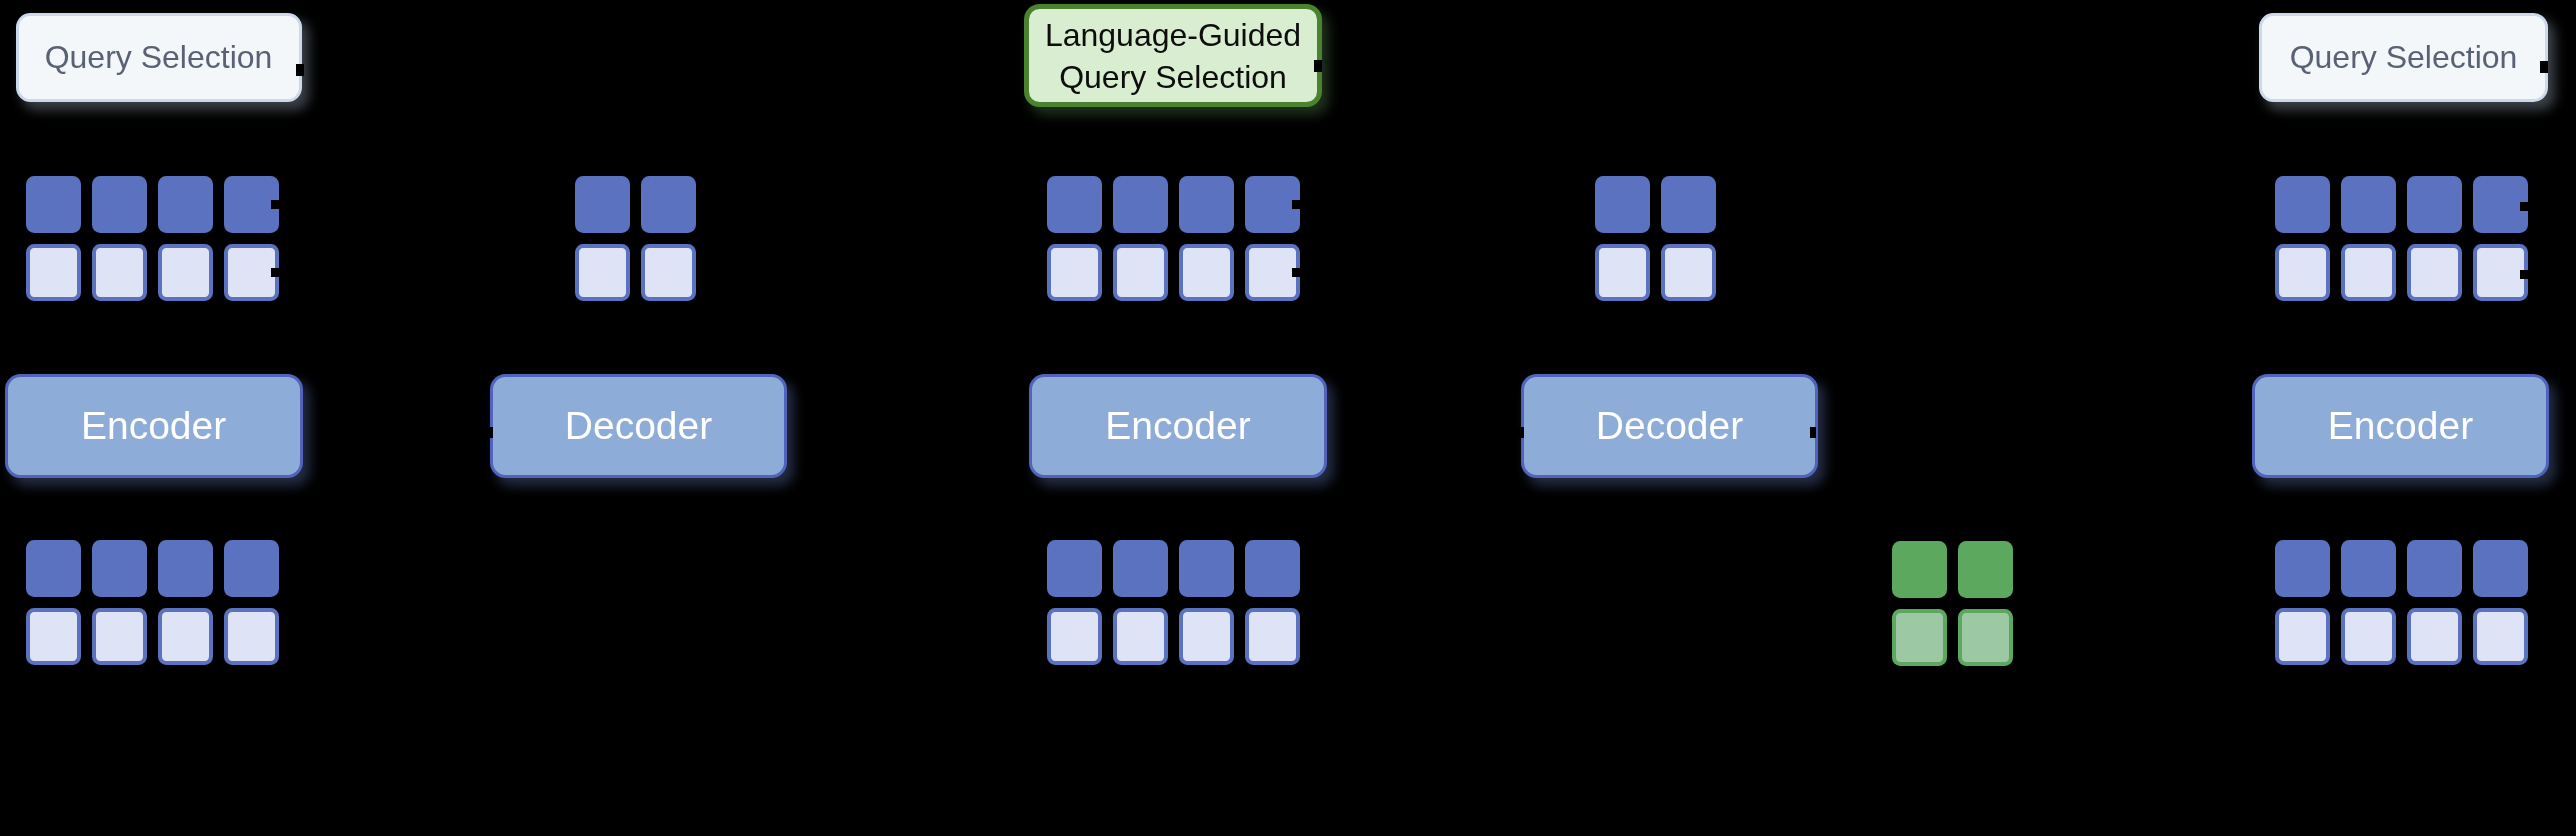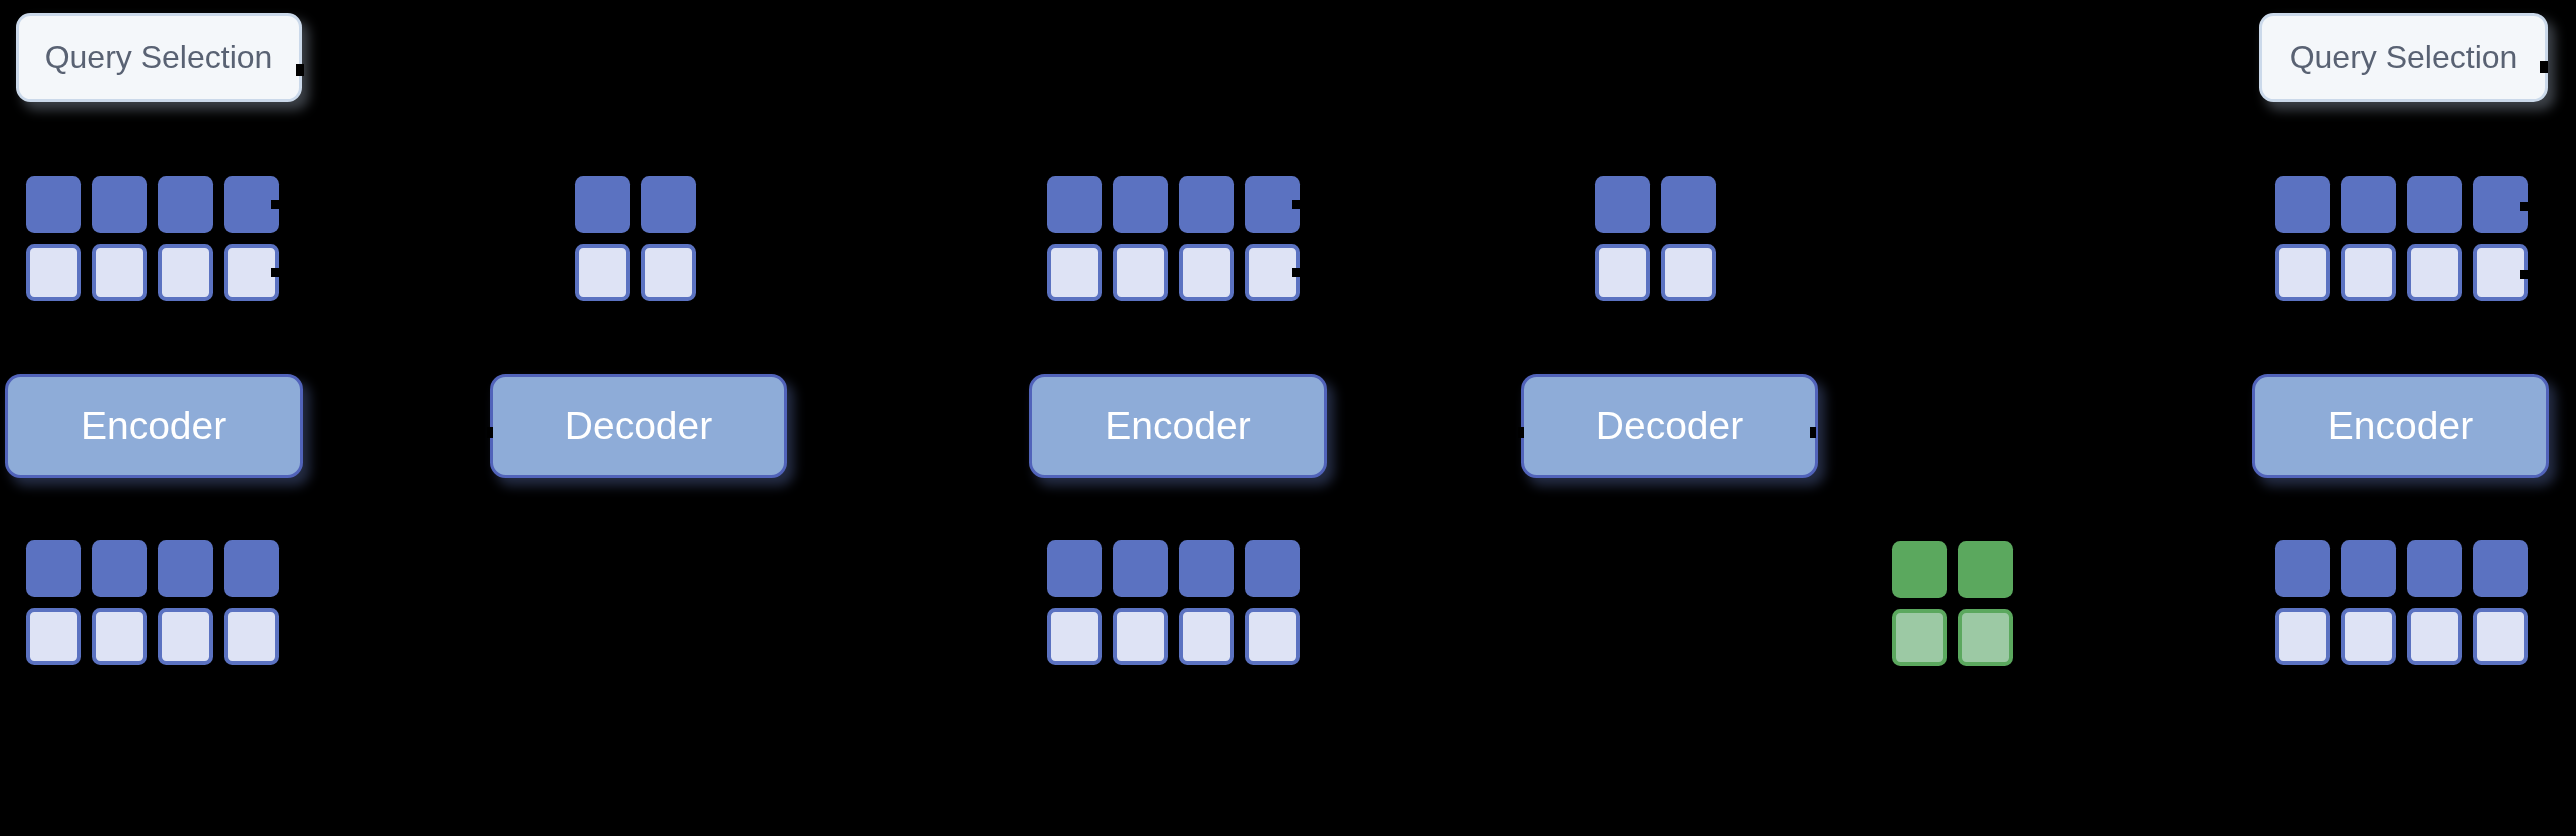--- a/index.html
+++ b/index.html
@@ -57,20 +57,23 @@
   <div class="grid" style="left:575px;top:176px">
       <div class="tok tok-blue" style="left: 0px; top: 0px;"></div>
       <div class="tok tok-blue" style="left: 66px; top: 0px;"></div>
       <div class="tok tok-light" style="left: 0px; top: 68px;"></div>
       <div class="tok tok-light" style="left: 66px; top: 68px;"></div>
     </div>
   <div class="box box--enc" style="left:490px;top:374px;width:297px;height:104px">
     <span>Decoder</span>
   </div>
 
+  <div class="box box--lg" style="left:1024px;top:4.1px;width:298px;height:103px">
+    <span>Language-Guided Query Selection</span>
+  </div>
   <div class="grid" style="left:1047px;top:176px">
       <div class="tok tok-blue" style="left: 0px; top: 0px;"></div>
       <div class="tok tok-blue" style="left: 66px; top: 0px;"></div>
       <div class="tok tok-blue" style="left: 132px; top: 0px;"></div>
       <div class="tok tok-blue" style="left: 198px; top: 0px;"></div>
       <div class="tok tok-light" style="left: 0px; top: 68px;"></div>
       <div class="tok tok-light" style="left: 66px; top: 68px;"></div>
       <div class="tok tok-light" style="left: 132px; top: 68px;"></div>
       <div class="tok tok-light" style="left: 198px; top: 68px;"></div>
     </div>

